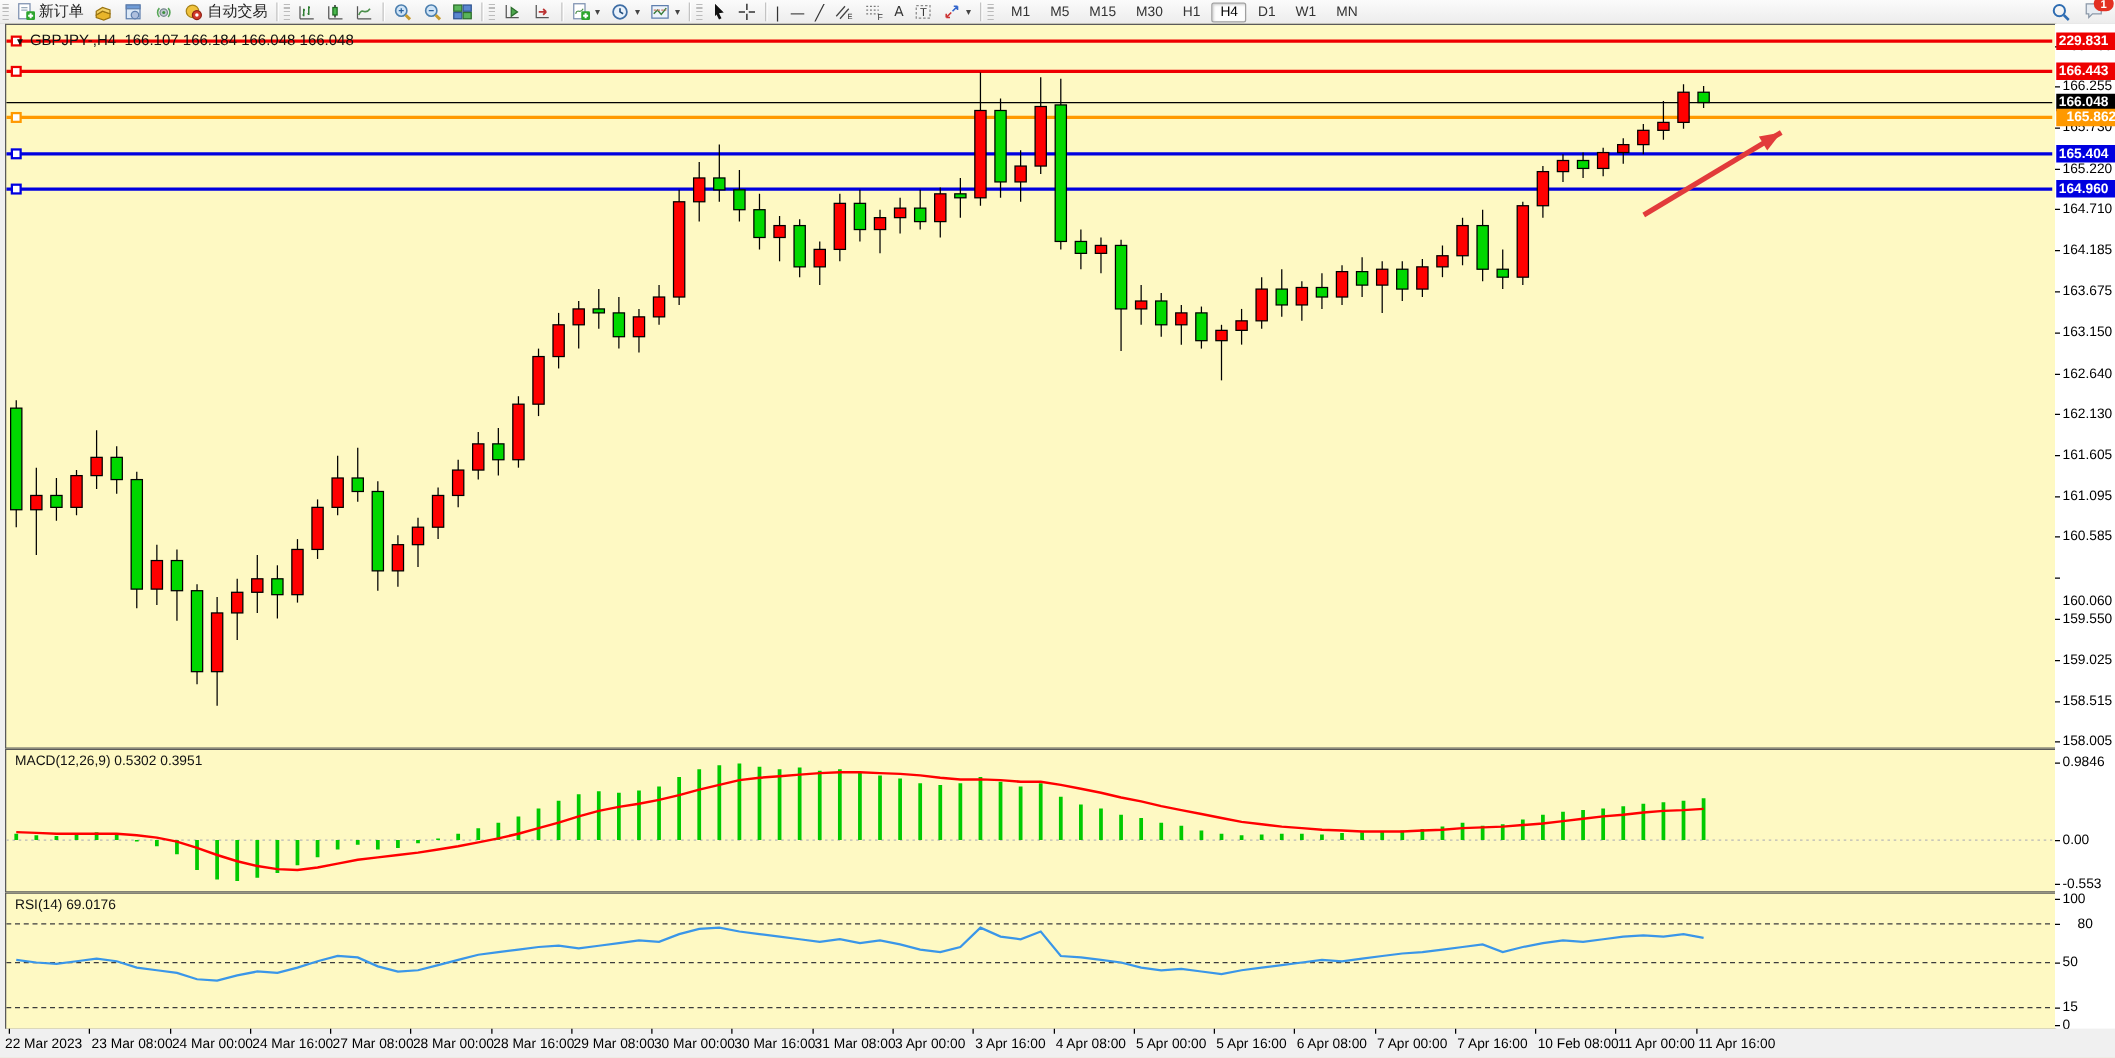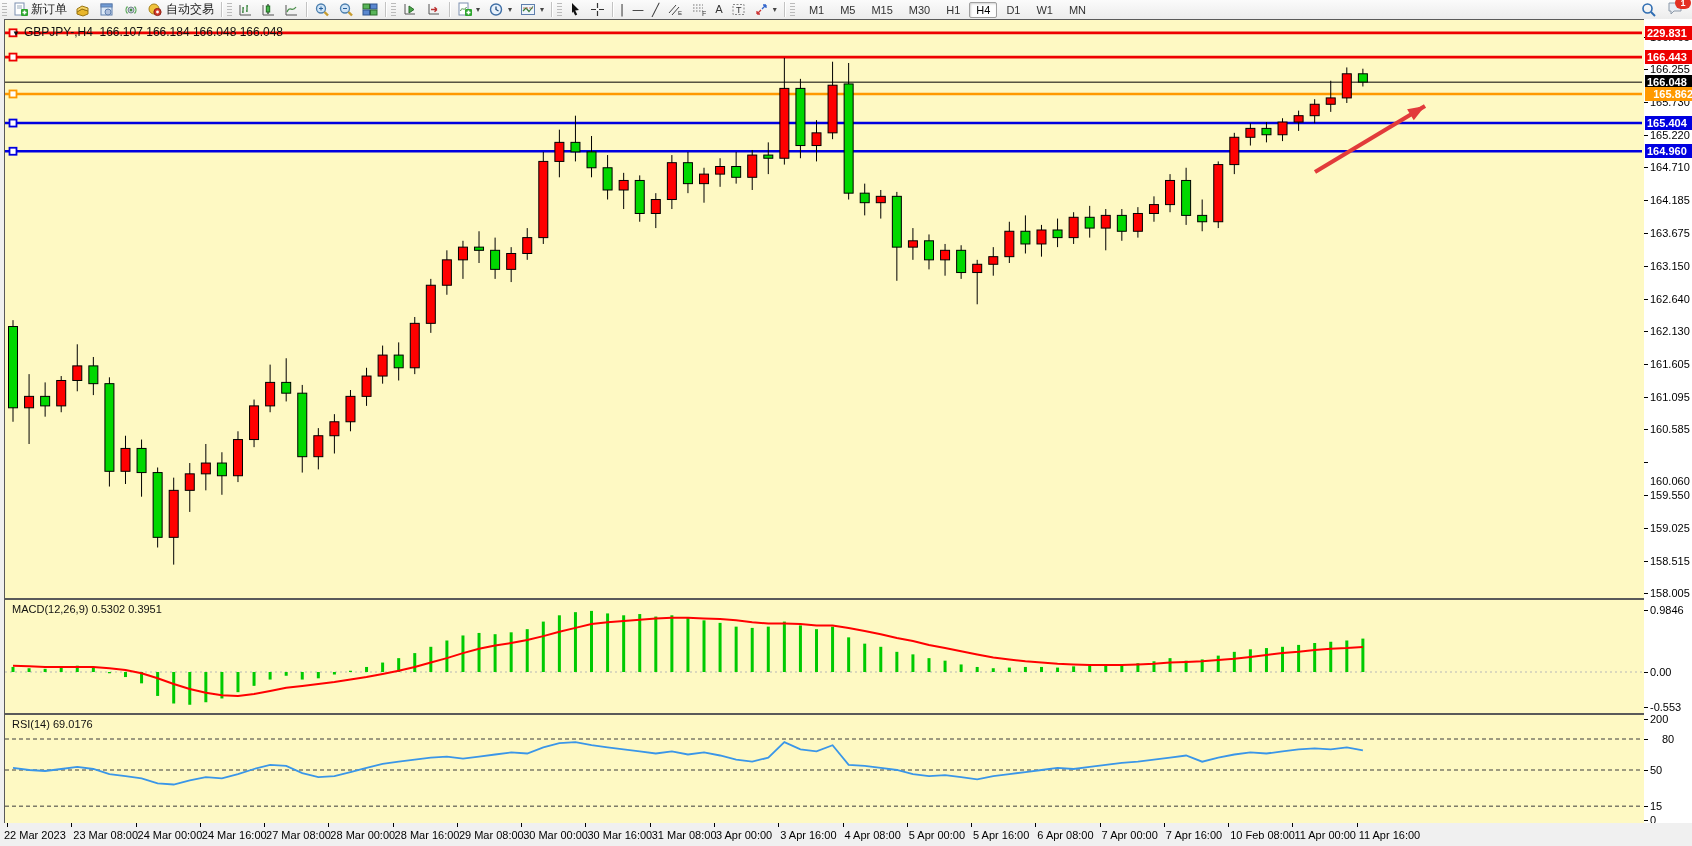--- a/index.html
+++ b/index.html
@@ -585,21 +585,21 @@
         <div class="ptick" style="top: 541.512px;">158.515</div>
         <div class="pmark" style="top: 573.897px;"></div>
         <div class="ptick" style="top: 573.897px;">158.005</div>
         <div class="pmark" style="top: 590.97px;"></div>
         <div class="ptick" style="top: 590.97px;">0.9846</div>
         <div class="pmark" style="top: 653px;"></div>
         <div class="ptick" style="top: 653px;">0.00</div>
         <div class="pmark" style="top: 687.839px;"></div>
         <div class="ptick" style="top: 687.839px;">-0.553</div>
         <div class="pmark" style="top: 700px;"></div>
-        <div class="ptick" style="top: 700px;">200</div>
+        <div class="ptick" style="top: 700px;">100</div>
         <div class="pmark" style="top: 720.001px;"></div>
         <div class="ptick" style="top: 720.001px; margin-left: 12px;">80</div>
         <div class="pmark" style="top: 751px;"></div>
         <div class="ptick" style="top: 751px;">50</div>
         <div class="pmark" style="top: 787.165px;"></div>
         <div class="ptick" style="top: 787.165px;">15</div>
         <div class="pmark" style="top: 801px;"></div>
         <div class="ptick" style="top: 801px;">0</div>
         <div class="pbadge" style="top: 13.827px; background: rgb(238, 0, 0);">229.831</div>
         <div class="pbadge" style="top: 38.084px; background: rgb(238, 0, 0);">166.443</div>

